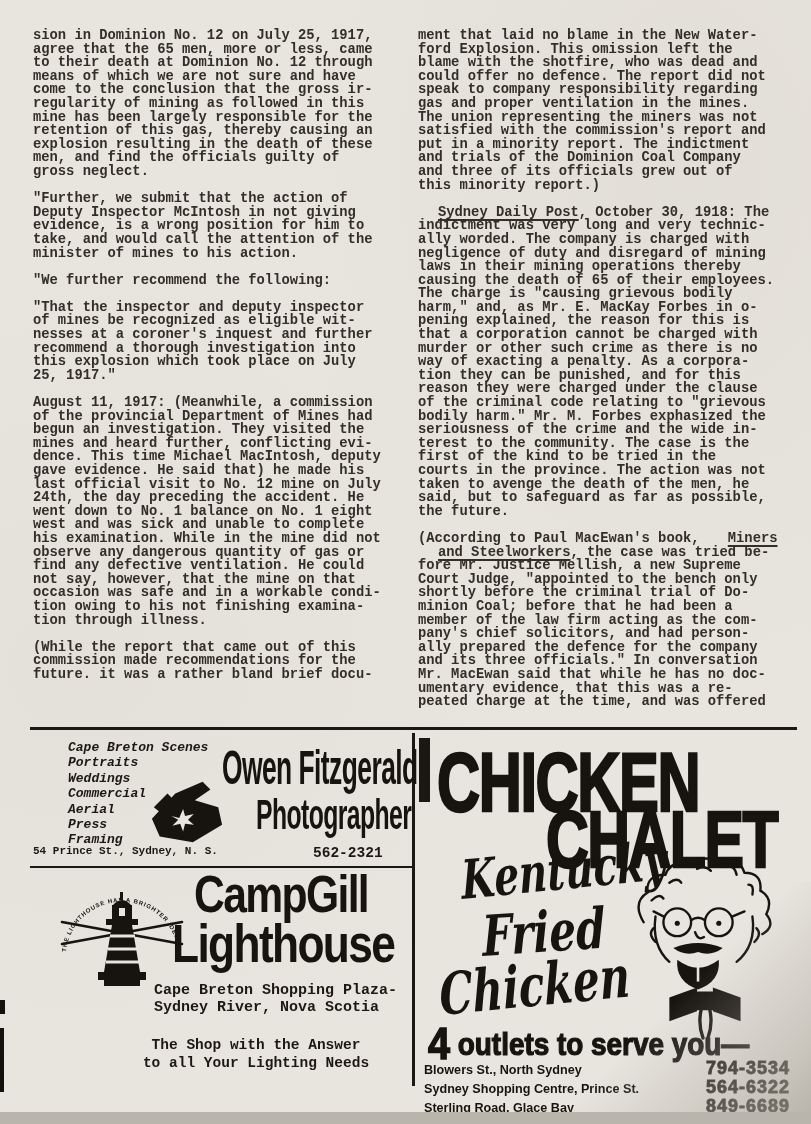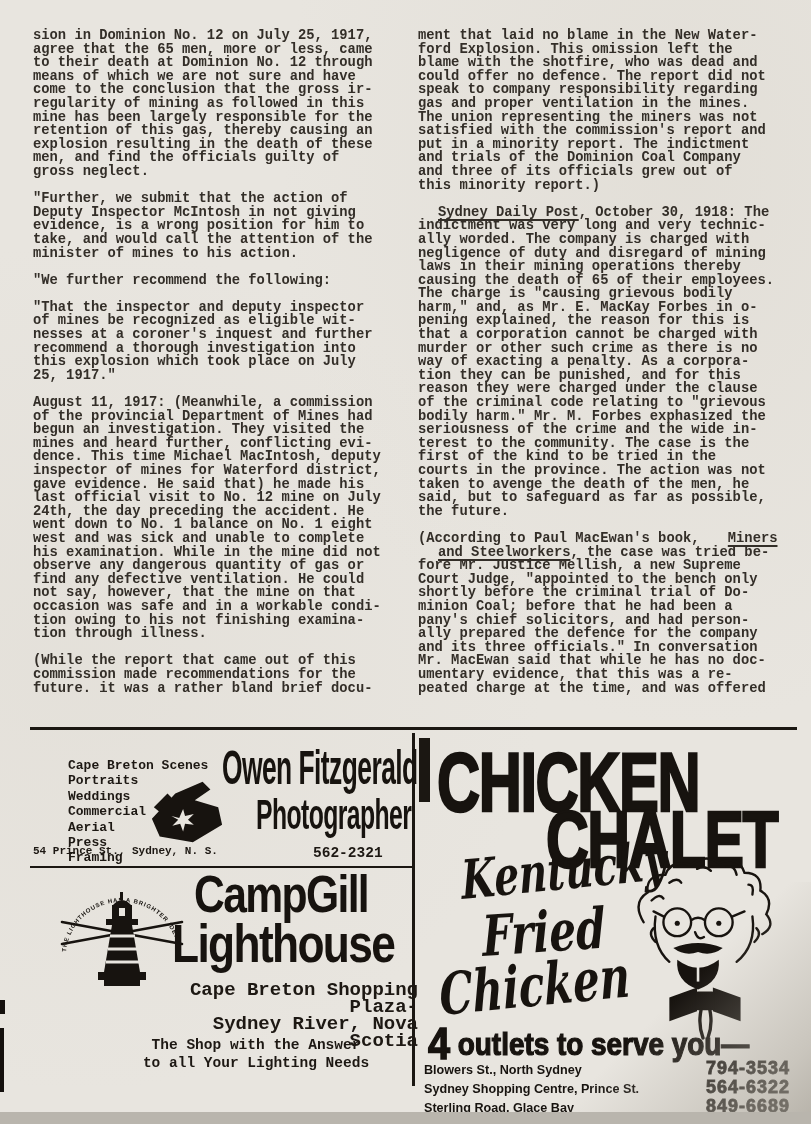--- a/index.html
+++ b/index.html
@@ -23,21 +23,21 @@
   .rule{position:absolute;background:#1b1712;}
   
   .headline{position:absolute;font-family:"Liberation Sans",sans-serif;font-weight:bold;
             color:#17130f;white-space:nowrap;transform-origin:left top;line-height:1;}
   .script{position:absolute;font-family:"DejaVu Serif",serif;font-style:italic;font-weight:bold;
           color:#17130f;white-space:nowrap;transform-origin:left top;line-height:1;}
   .monoad{position:absolute;font-family:"Liberation Mono",monospace;font-weight:bold;color:#1d1813;}
   .svgicon{position:absolute;}
   .services{margin:0;padding:0;list-style:none;font-size:13px;line-height:15.4px;white-space:pre;}
   .addr-row{top:845px;left:33px;font-size:11px;}
-  .campgill-addr{left:162px;top:982px;width:256px;text-align:right;font-size:19px;line-height:17px;}
+  .campgill-addr{left:154px;top:982px;width:256px;text-align:left;font-size:15px;line-height:17px;}
   .campgill-slogan{left:118px;top:1037px;width:276px;text-align:center;font-size:14.5px;line-height:17.5px;font-family:Liberation Mono, monospace;}
   .chicken-big{-webkit-text-stroke:2.5px #17130f;}
   .outlets{position:absolute;left:424px;top:1058px;width:366px;font-family:"Liberation Sans",sans-serif;color:#17130f;}
   .outlet-row{display:flex;justify-content:space-between;align-items:baseline;height:19px;}
   .outlet-loc{font-weight:bold;font-size:13px;transform:scaleX(.97);transform-origin:left center;white-space:nowrap;}
   .outlet-ph{font-weight:bold;font-size:18px;letter-spacing:1px;-webkit-text-stroke:.8px #17130f;white-space:nowrap;}
   .heading-4{font-size:44px;vertical-align:-4px;-webkit-text-stroke:1.5px #17130f;}
   .heading-rest{font-size:31px;-webkit-text-stroke:1.2px #17130f;}
   .artifact{position:absolute;background:#14100d;}
   .corner-shade{position:absolute;right:0;bottom:0;width:330px;height:230px;
@@ -79,21 +79,20 @@
         <div class="tline">recommend a thorough investigation into</div>
         <div class="tline">this explosion which took place on July</div>
         <div class="tline">25, 1917."</div>
       </div>
       <div class="para">
         <div class="tline">August 11, 1917: (Meanwhile, a commission</div>
         <div class="tline">of the provincial Department of Mines had</div>
         <div class="tline">begun an investigation. They visited the</div>
         <div class="tline">mines and heard further, conflicting evi-</div>
         <div class="tline">dence. This time Michael MacIntosh, deputy</div>
-        <div class="tline">inspector of mines for Waterford district,</div>
         <div class="tline">gave evidence. He said that) he made his</div>
         <div class="tline">last official visit to No. 12 mine on July</div>
         <div class="tline">24th, the day preceding the accident. He</div>
         <div class="tline">went down to No. 1 balance on No. 1 eight</div>
         <div class="tline">west and was sick and unable to complete</div>
         <div class="tline">his examination. While in the mine did not</div>
         <div class="tline">observe any dangerous quantity of gas or</div>
         <div class="tline">find any defective ventilation. He could</div>
         <div class="tline">not say, however, that the mine on that</div>
         <div class="tline">occasion was safe and in a workable condi-</div>
@@ -146,35 +145,36 @@
         <div class="tline">said, but to safeguard as far as possible,</div>
         <div class="tline">the future.</div>
       </div>
       <div class="para">
         <div class="tline">(According to Paul MacEwan's book, <span class="u">Miners</span></div>
         <div class="tline"><span class="u">and Steelworkers</span>, the case was tried be-</div>
         <div class="tline">fore Mr. Justice Mellish, a new Supreme</div>
         <div class="tline">Court Judge, "appointed to the bench only</div>
         <div class="tline">shortly before the criminal trial of Do-</div>
         <div class="tline">minion Coal; before that he had been a</div>
+        <div class="tline">member of the law firm acting as the com-</div>
         <div class="tline">pany's chief solicitors, and had person-</div>
         <div class="tline">ally prepared the defence for the company</div>
         <div class="tline">and its three officials." In conversation</div>
         <div class="tline">Mr. MacEwan said that while he has no doc-</div>
         <div class="tline">umentary evidence, that this was a re-</div>
         <div class="tline">peated charge at the time, and was offered</div>
       </div>
     </div>
 
   <div class="rule" style="left:30px;top:727px;width:767px;height:3px;"></div>
   <div class="rule" style="left:412px;top:733px;width:2.5px;height:353px;"></div>
   <div class="rule" style="left:30px;top:866px;width:382px;height:2px;"></div>
 
   <div>
-    <ul class="monoad services" style="left:68px;top:758px;"><li>Cape Breton Scenes</li><li>Portraits</li><li>Weddings</li><li>Commercial</li><li>Aerial</li><li>Press</li><li>Framing</li></ul>
+    <ul class="monoad services" style="left:68px;top:740px;font-style:italic;"><li>Cape Breton Scenes</li><li>Portraits</li><li>Weddings</li><li>Commercial</li><li>Aerial</li><li>Press</li><li>Framing</li></ul>
 
     <svg class="svgicon" style="left:146px;top:774px;" width="82" height="78" viewBox="0 0 84 80">
       <path d="M8,34 L22,20 L27,25 L14,39 Z" fill="#17130f"></path>
       <path d="M6,46 L30,20 L58,8 L66,16 L50,27 L74,34 L78,52 L48,70 L14,64 Z" fill="#17130f"></path>
       <path d="M34,45 l4,-9 2,7 9,-2 -6,6 6,5 -9,-1 -2,8 -3,-8 -8,2 6,-6 -7,-4 z" fill="#e8e5df"></path>
     </svg>
 
     <div class="headline" style="left:222px;top:744px;font-size:48px;transform:scaleX(.55);letter-spacing:-1px;">Owen Fitzgerald</div>
     <div class="headline" style="left:256px;top:794px;font-size:42px;transform:scaleX(.59);letter-spacing:-1px;">Photographer</div>
 

